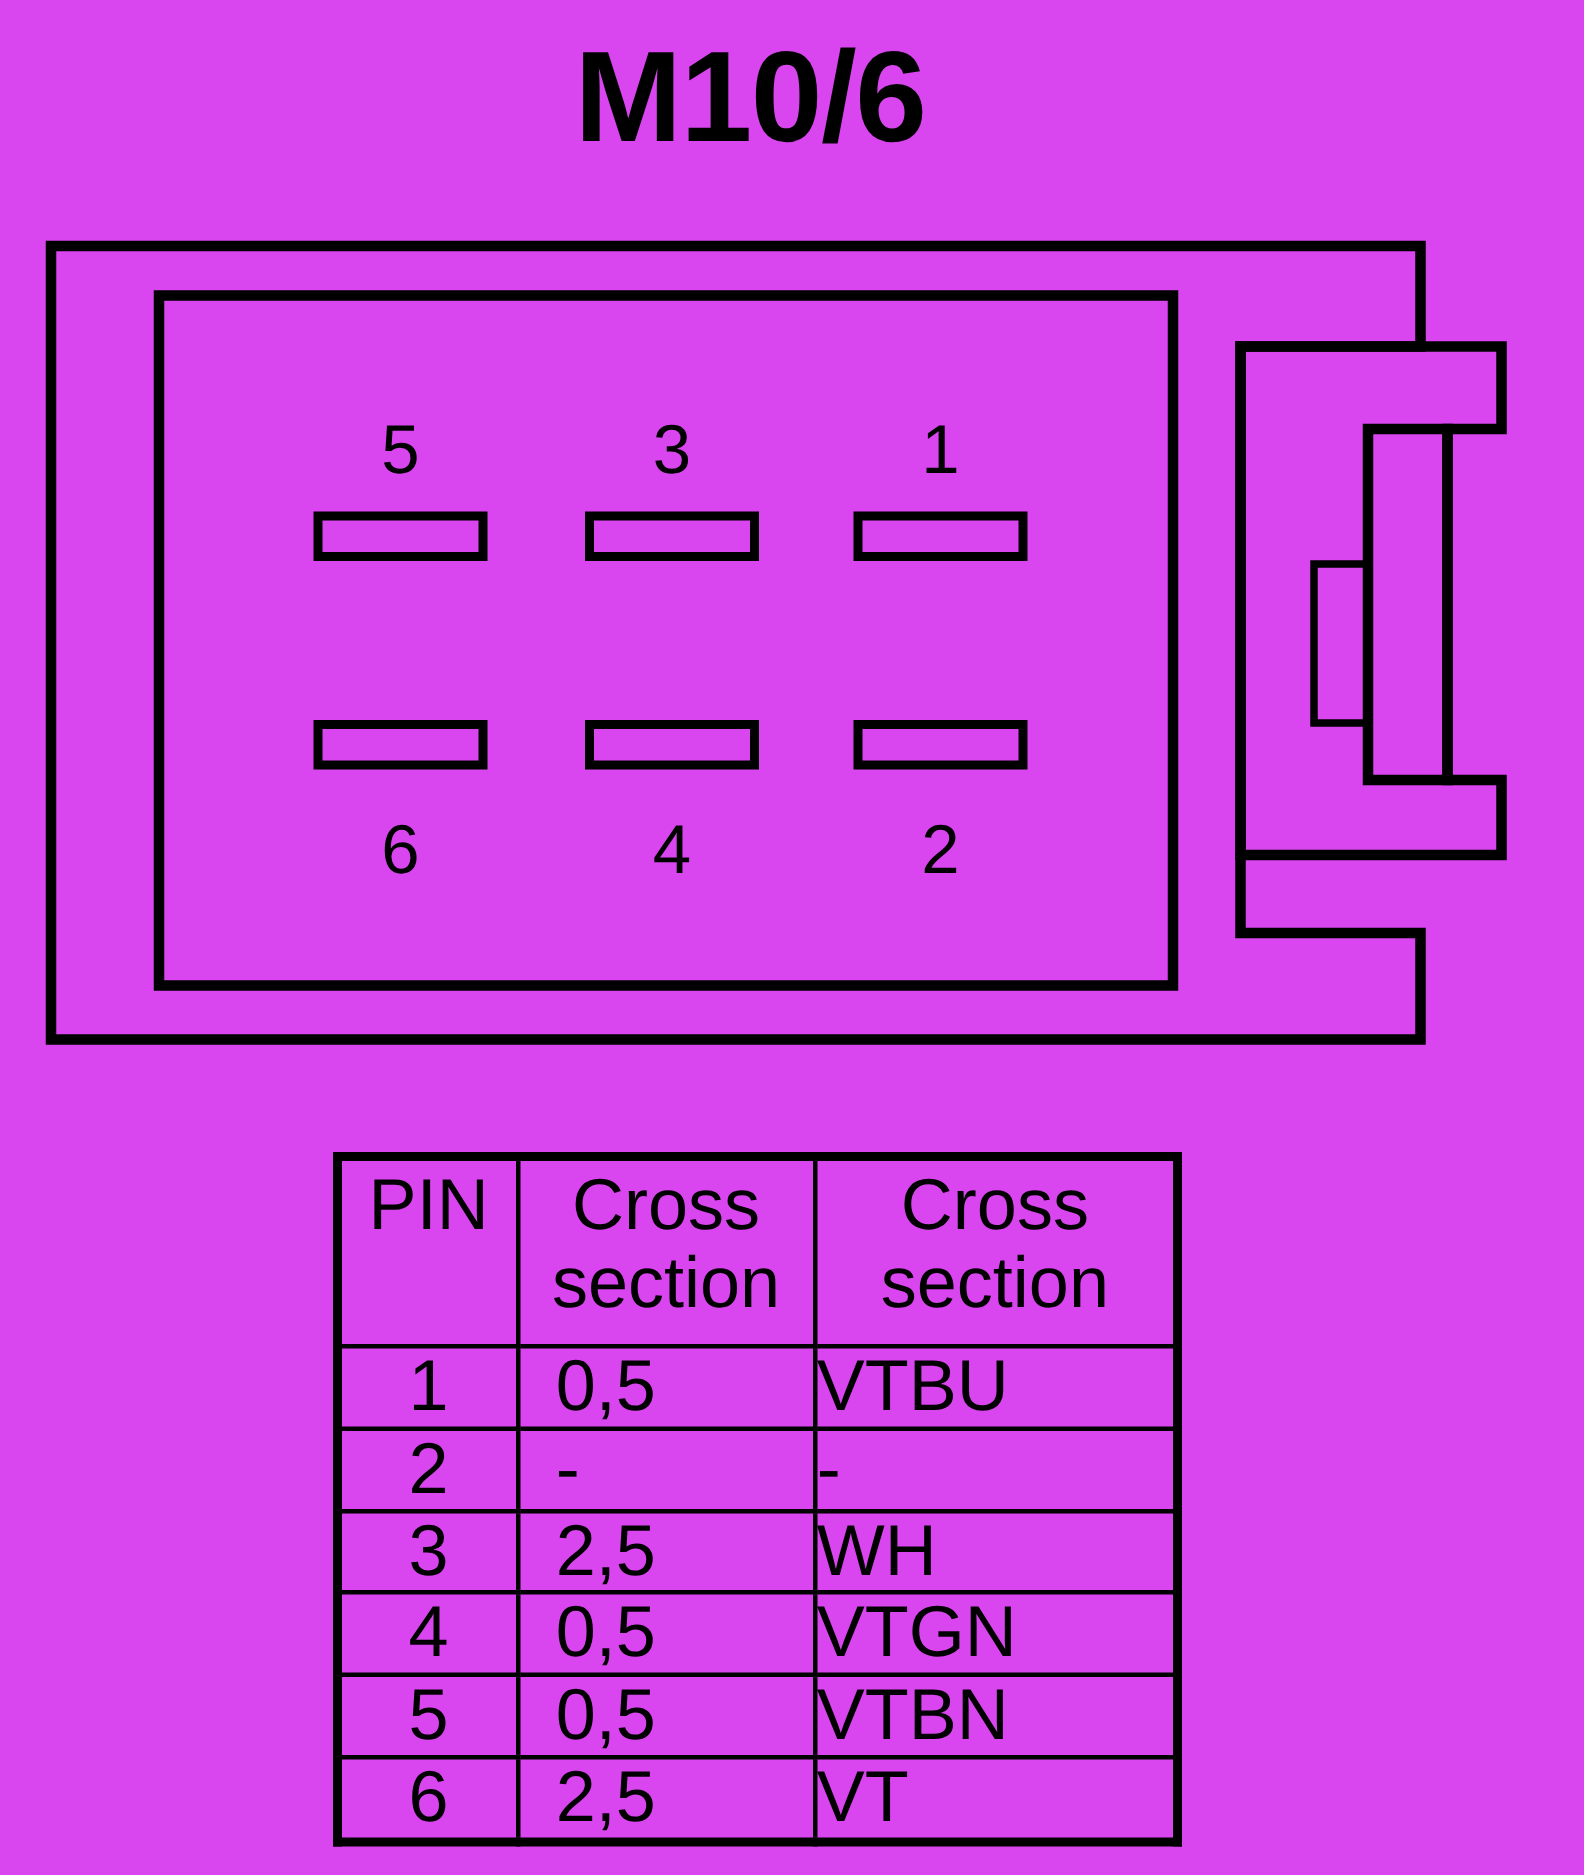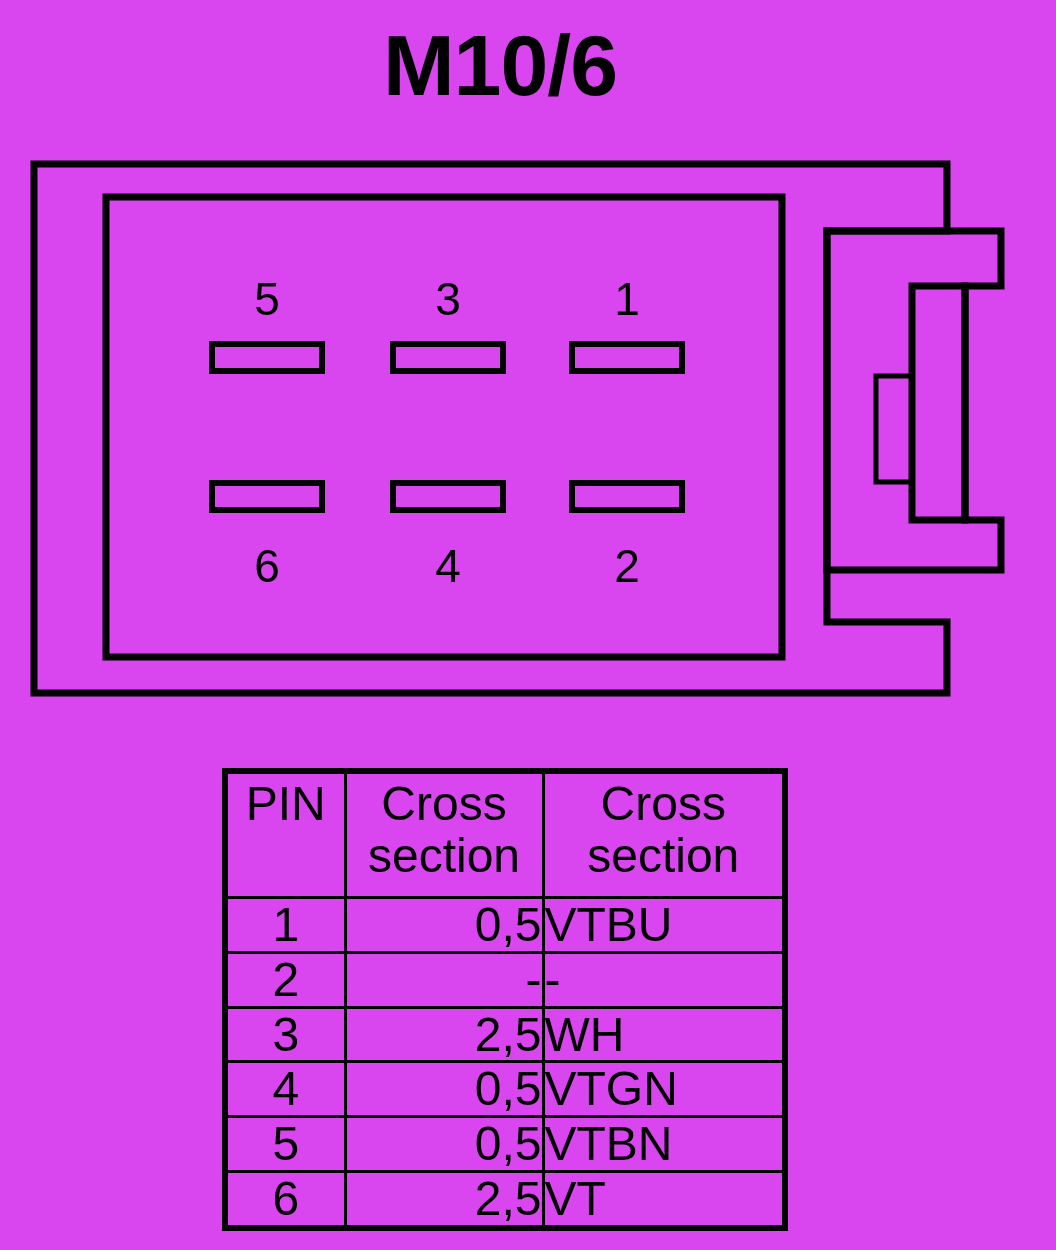--- a/index.html
+++ b/index.html
@@ -80,21 +80,21 @@
   }
   #pin-table thead th.h-pin    { text-align: center; }
   #pin-table thead th.h-cross  { text-align: center; }
   #pin-table thead th.h-colors { text-align: center; }
 
   #pin-table tbody td {
     height: 50px;
     vertical-align: middle;
   }
   #pin-table tbody td.v-pin    { text-align: center; }
-  #pin-table tbody td.v-cross  { text-align: right; padding-left: 0; }
+  #pin-table tbody td.v-cross  { text-align: left; padding-left: 24px; }
   #pin-table tbody td.v-colors { text-align: left; padding-left: 0; }
 </style>
 </head>
 <body>
 
 <div id="page">
 
   <div id="title">M10/6</div>
 
   <svg id="connector-svg" width="1056" height="740" viewBox="0 0 1056 740">

